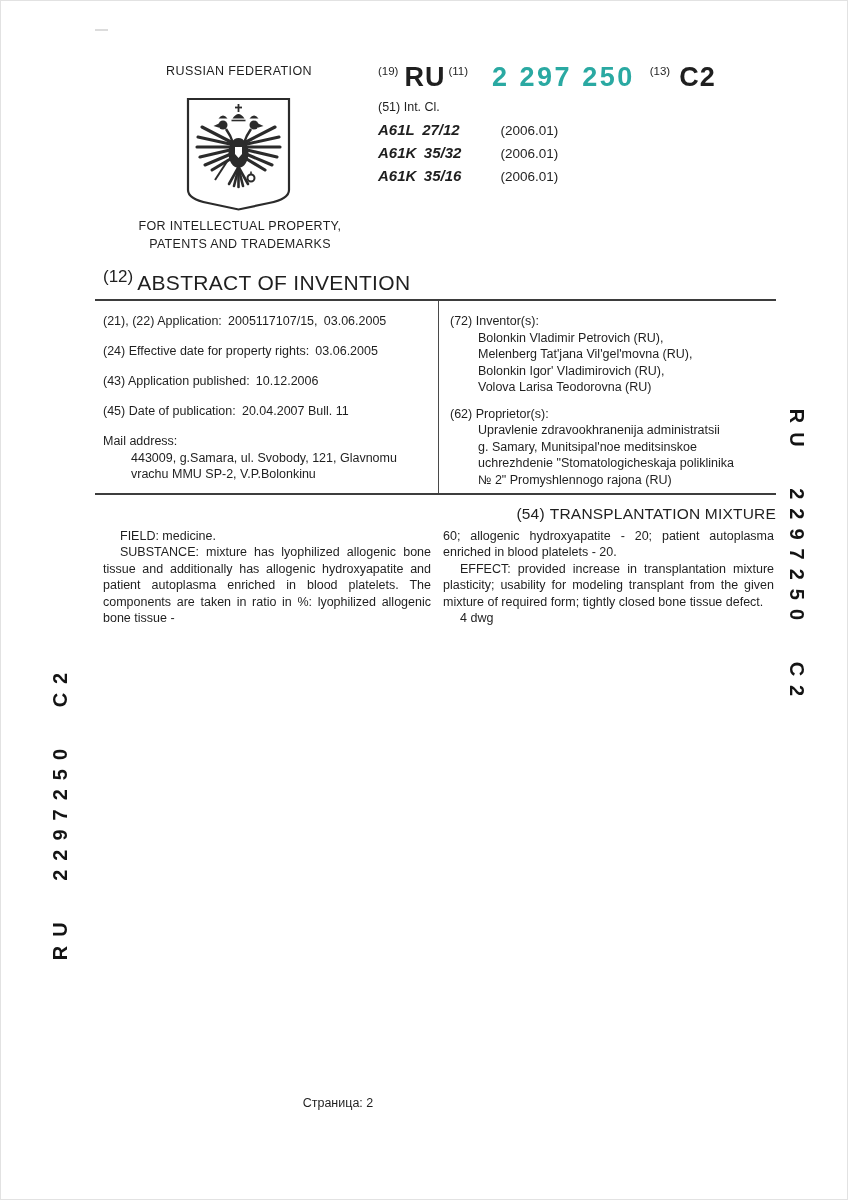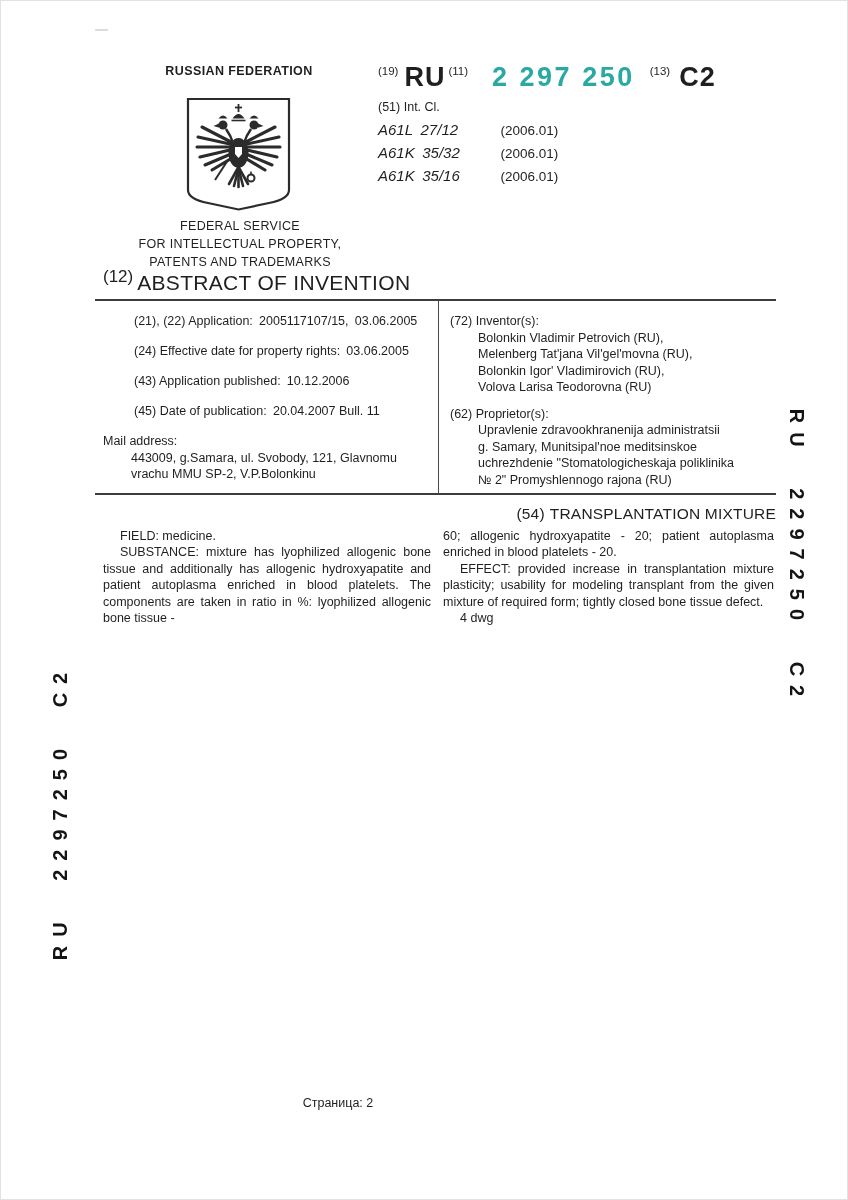--- a/index.html
+++ b/index.html
@@ -4,50 +4,50 @@
 <style>
   html,body { margin:0; padding:0; background:#ffffff; }
   .sheet {
     position:relative; width:848px; height:1200px; background:#fff;
     font-family:"Liberation Sans", sans-serif; color:#1f1f1f;
     box-shadow: inset 0 0 0 1px #e2e2e2; overflow:hidden;
   }
   .artifact { position:absolute; left:95px; top:29px; width:13px; height:2px; background:#dcdcdc; }
 
   .country { position:absolute; left:139px; top:64px; width:200px; text-align:center;
-             font-size:12.5px; letter-spacing:0.4px;font-weight:bold; }
+             font-size:12.5px; letter-spacing:0.4px; }
   .emblem  { position:absolute; left:185px; top:96px; width:107px; height:118px; }
   .authority { position:absolute; left:109px; top:217px; width:262px; text-align:center;
                font-size:12.5px; line-height:18px; letter-spacing:0.3px; }
 
   .publine { position:absolute; left:378px; top:62px; white-space:nowrap; }
   .publine .sup { font-size:11.5px; position:relative; top:-11px; }
   .publine .big { font-size:27px; font-weight:bold; letter-spacing:1px; }
   .publine .ru   { margin-left:6px; margin-right:3px; }
   .publine .num  { letter-spacing:2.5px; margin-left:24px; margin-right:15px; }
   .publine .kind { margin-left:9px; }
 
   .intcl { position:absolute; left:378px; top:100px; font-size:12.5px; }
   .cls { position:absolute; left:378px; top:118px; }
   .cls-row { height:23px; line-height:23px; }
-  .cls-code { font-style:italic; font-weight:400; font-size:15px; display:inline-block; width:118px; }
+  .cls-code { font-style:italic; font-weight:700; font-size:15px; display:inline-block; width:118px; }
   .cls-ver  { font-size:13.5px; }
 
   .doc-title { position:absolute; left:103px; top:271px; white-space:nowrap; }
   .doc-title .sup { font-size:17px; position:relative; top:-8px; margin-right:4px; }
   .doc-title .txt { font-size:21px; letter-spacing:0.3px; }
 
   .hr { position:absolute; left:95px; width:681px; height:2px; background:#3d3d3d; }
   .hr1 { top:299px; } .hr2 { top:493px; }
 
   .biblio { position:absolute; left:95px; top:301px; width:681px; height:192px;
             display:flex; font-size:12.5px; line-height:16.5px; }
   .biblio-left  { width:343px; box-sizing:border-box; padding:12px 14px 0 8px; }
   .biblio-right { flex:1; box-sizing:border-box; border-left:1.5px solid #4a4a4a; padding:12px 4px 0 11px; }
-  .b-row { margin-bottom:13.5px;margin-left:31px; }
+  .b-row { margin-bottom:13.5px; }
   .hang { padding-left:28px; }
   .gap-top { margin-top:10px; }
 
   .abstract { position:absolute; left:95px; top:505px; width:681px; }
   .abs-title { padding-left:8px; font-size:15.5px; letter-spacing:0.2px; margin-bottom:5px; white-space:nowrap;text-align:right; }
   .abs-title .n { margin-right:5px; }
   .abs-cols { display:flex; }
   .abs-left  { width:348px; box-sizing:border-box; padding-left:8px; padding-right:12px; }
   .abs-right { flex:1; padding-right:2px; }
   .p { margin:0; text-align:justify; font-size:12.5px; line-height:16.4px; }
@@ -120,21 +120,20 @@
         <line x1="53.5" y1="71" x2="63" y2="88"></line>
       </g>
 
       <line class="ln" stroke-width="2" x1="30" y1="84" x2="43" y2="64"></line>
       <circle class="ln" stroke-width="2" cx="66" cy="82" r="3.5"></circle>
       <line class="ln" stroke-width="1.6" x1="66" y1="78.5" x2="66" y2="75.5"></line>
     </svg>
   </div>
 
   <div class="authority">
-    <div>FEDERAL SERVICE</div>
     <div>FOR INTELLECTUAL PROPERTY,</div>
     <div>PATENTS AND TRADEMARKS</div>
   </div>
 
   <div class="publine">
     <span class="sup">(19)</span><span class="big ru">RU</span><span class="sup">(11)</span><span class="big num accent">2 297 250</span><span class="sup">(13)</span><span class="big kind">C2</span>
   </div>
 
   <div class="intcl">(51) Int. Cl.</div>
   <div class="cls">

